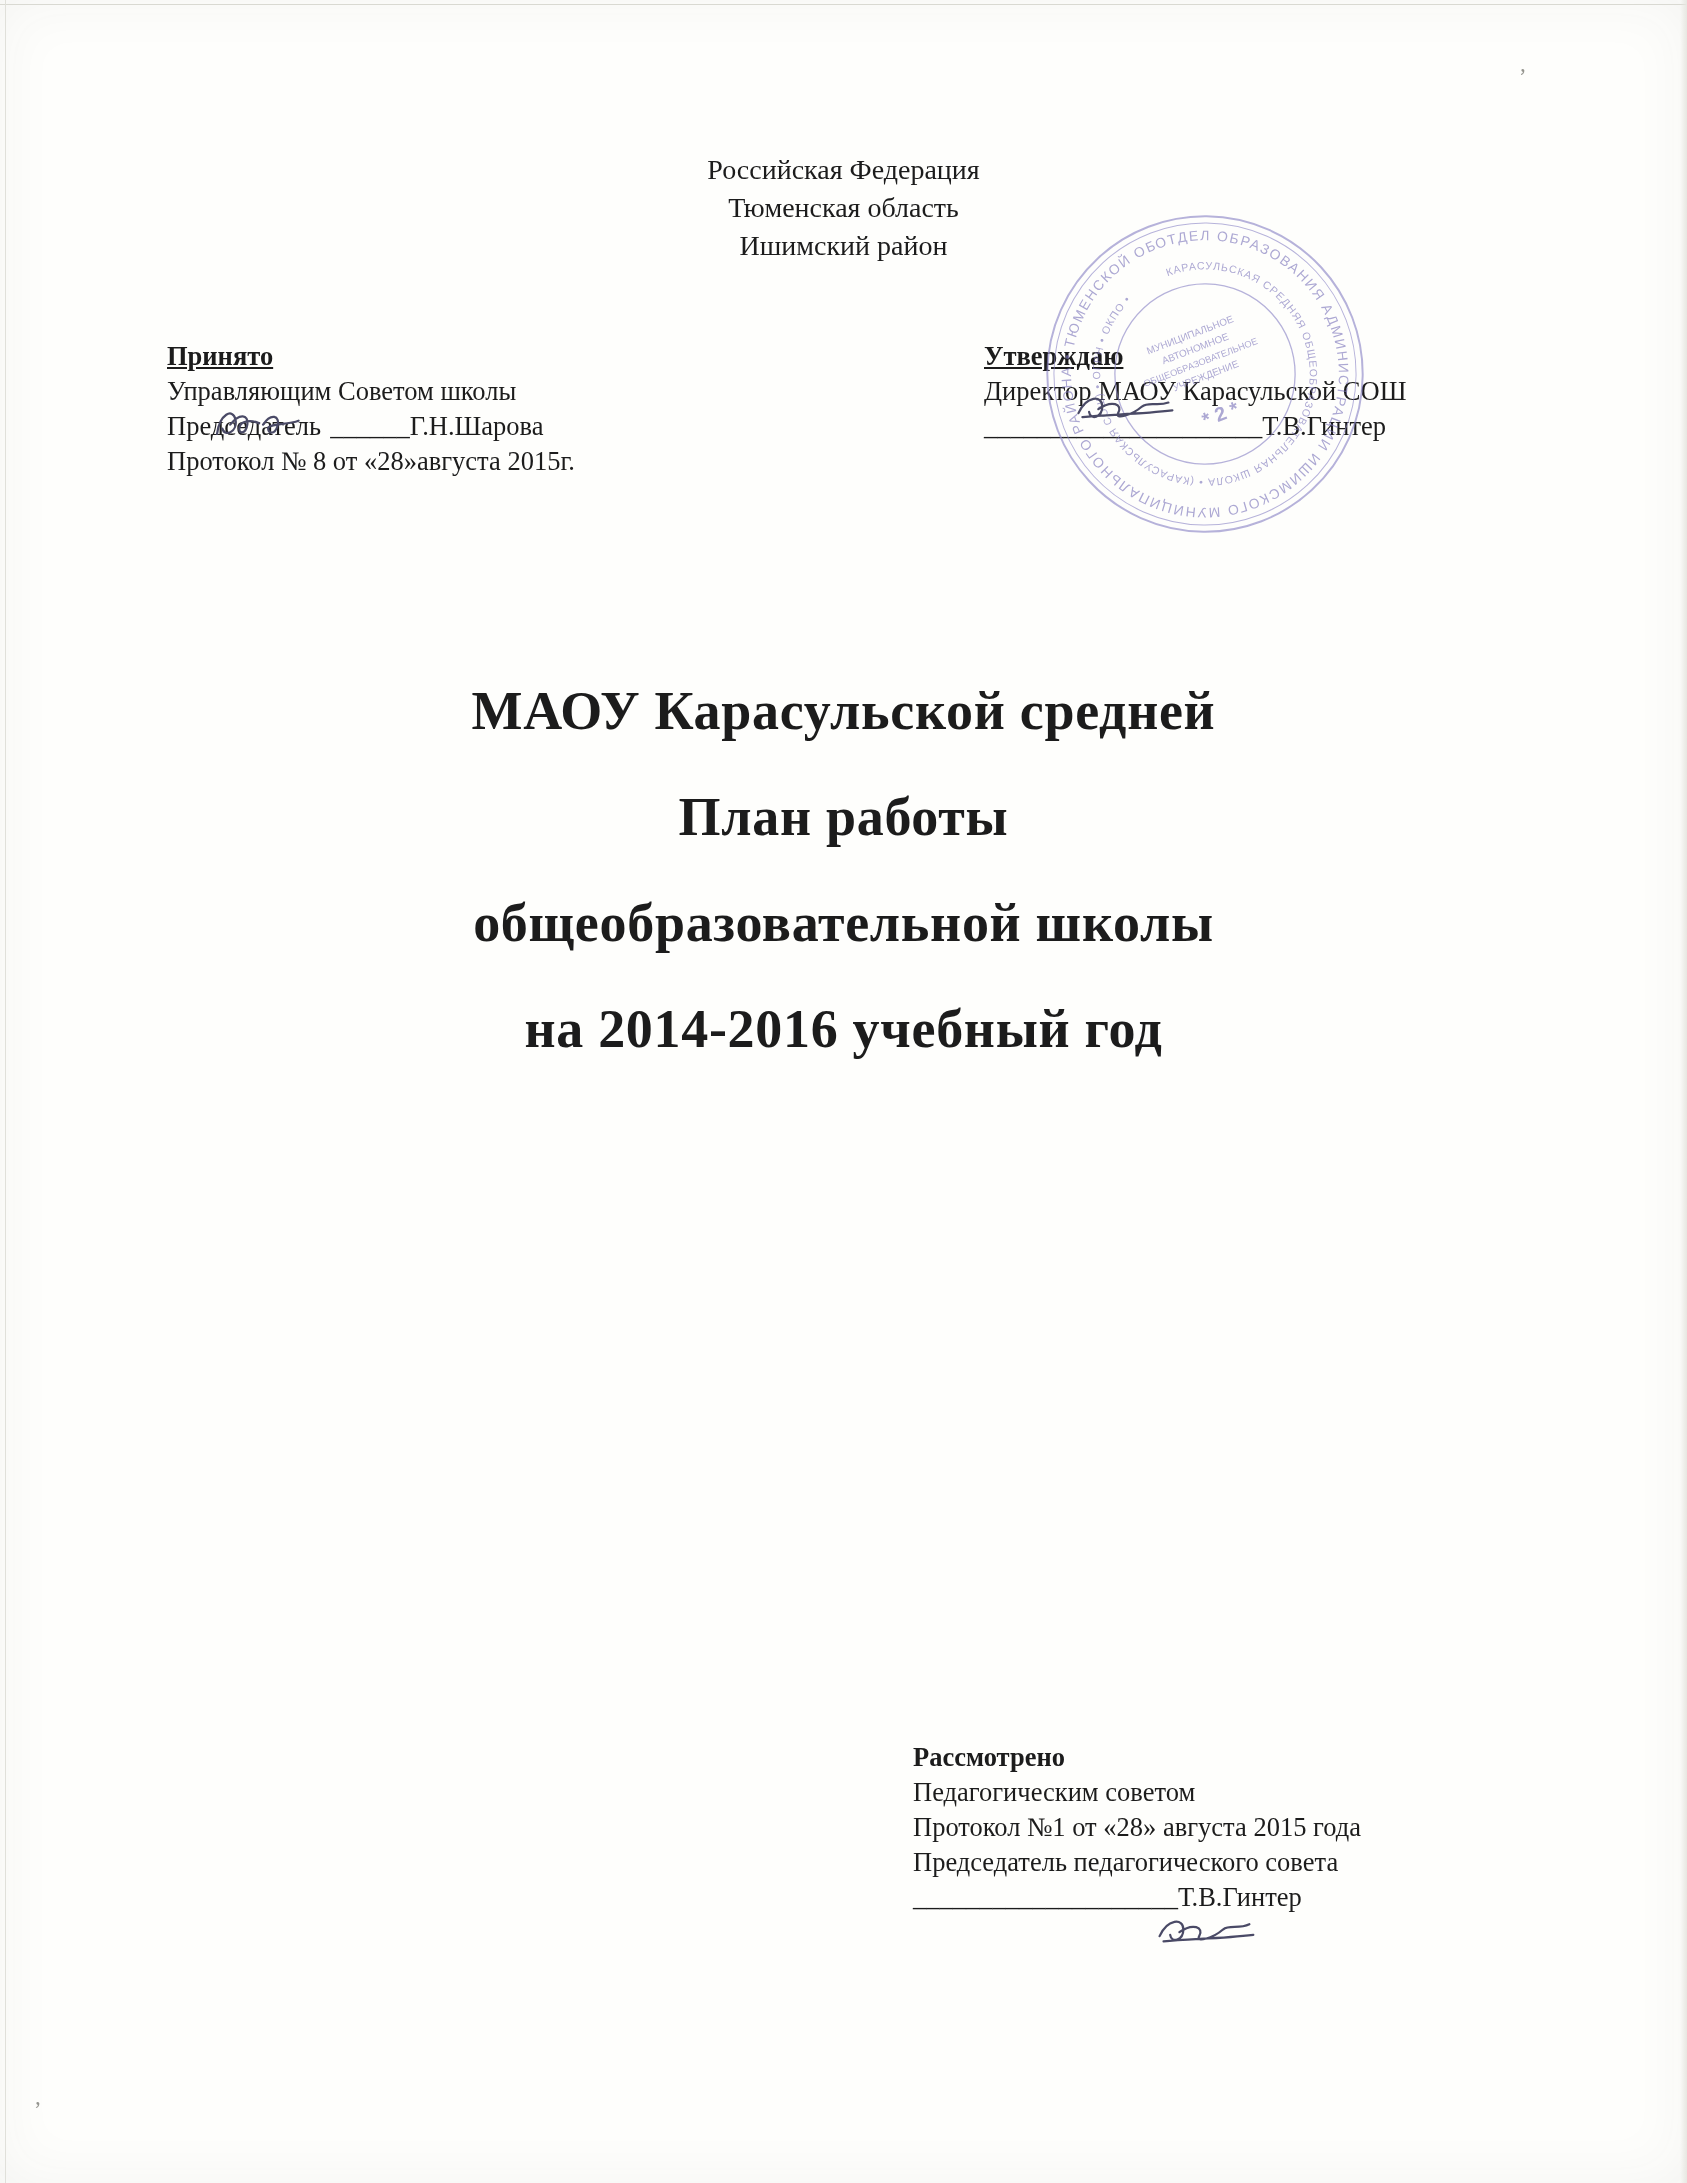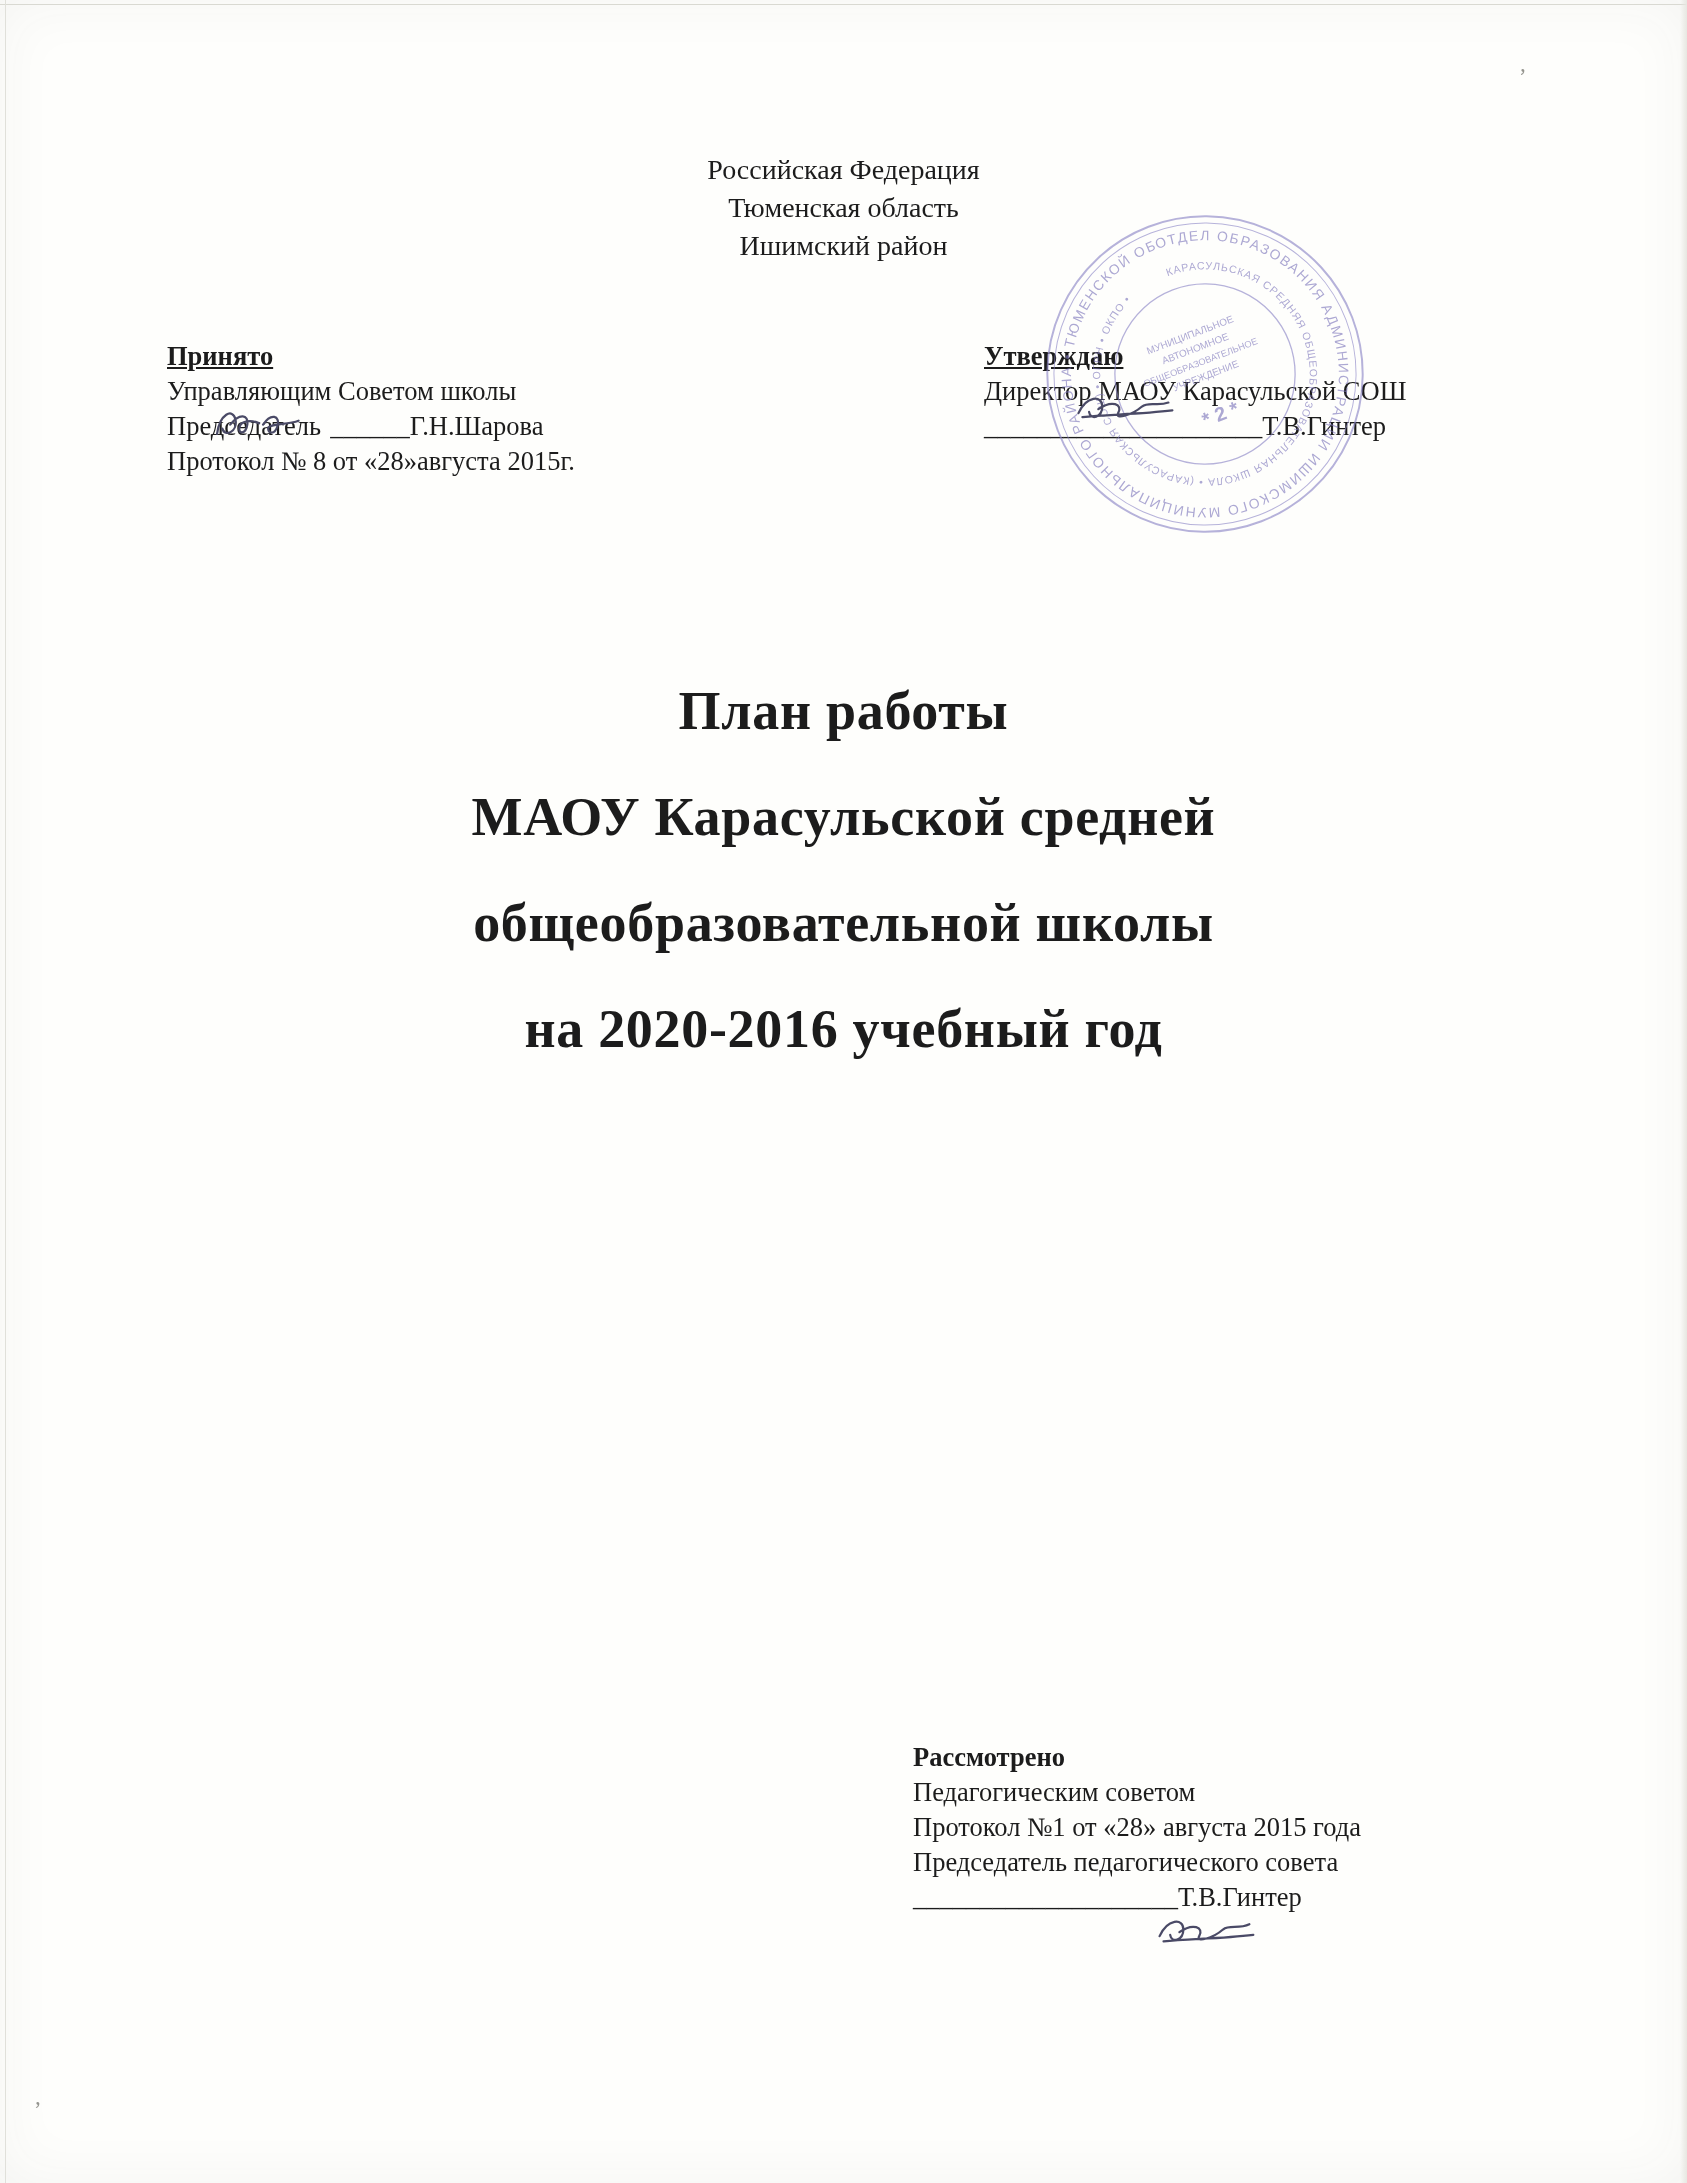--- a/index.html
+++ b/index.html
@@ -106,24 +106,24 @@
       </text>
       <text x="243" y="185" text-anchor="middle" font-size="15">МУНИЦИПАЛЬНОЕ</text>
       <text x="243" y="207" text-anchor="middle" font-size="15">АВТОНОМНОЕ</text>
       <text x="243" y="229" text-anchor="middle" font-size="14">ОБЩЕОБРАЗОВАТЕЛЬНОЕ</text>
       <text x="243" y="251" text-anchor="middle" font-size="15">УЧРЕЖДЕНИЕ</text>
       <text x="243" y="318" text-anchor="middle" font-size="30" font-weight="bold">* 2 *</text>
     </g>
   </svg>
 
   <div class="main-title">
+    <div>МАОУ Карасульской средней</div>
     <div>План работы</div>
-    <div>МАОУ Карасульской средней</div>
     <div>общеобразовательной школы</div>
-    <div>на 2020-2016 учебный год</div>
+    <div>на 2014-2016 учебный год</div>
   </div>
 
   <div class="reviewed">
     <div class="bold" style="font-weight:bold;">Рассмотрено</div>
     <div>Педагогическим советом</div>
     <div>Протокол №1 от «28» августа 2015 года</div>
     <div>Председатель педагогического совета</div>
     <div class="sig-line">
       <span class="blank">____________________</span><span>Т.В.Гинтер</span>
     </div>

